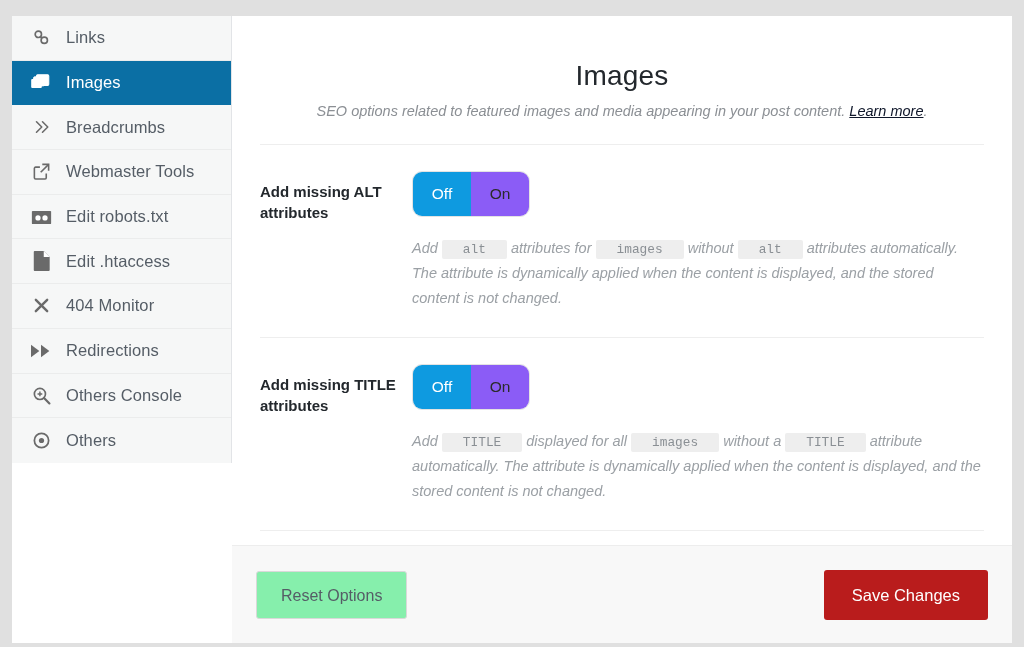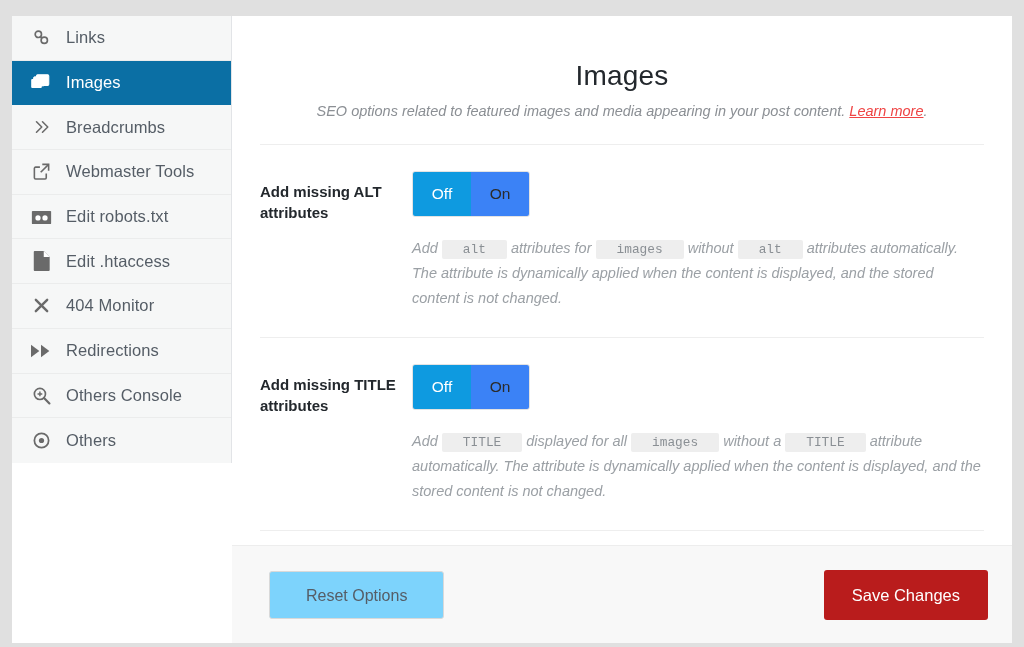--- a/index.html
+++ b/index.html
@@ -99,21 +99,21 @@
     letter-spacing: .2px;
   }
   .panel-sub {
     text-align: center;
     font-size: 14.5px;
     font-style: italic;
     color: #8b8f94;
     margin: 11px 0 0 0;
   }
   .panel-sub a {
-    color: #ef4444;
+    color: #0f172a;
     font-style: italic;
     text-decoration: underline;
   }
 
   .hr {
     border: none;
     border-top: 1px solid #eeeeee;
     margin: 0;
   }
   .hr-top { margin-top: 25px; }
@@ -133,34 +133,34 @@
     padding-top: 10px;
   }
   .setting-main {
     flex: 1 1 auto;
     min-width: 0;
     padding-left: 12px;
   }
 
   .toggle {
     display: inline-flex;
-    border-radius: 3px;
+    border-radius: 10px;
     overflow: hidden;
     border: 1px solid #e3e3e3;
     background: #f4f4f4;
   }
   .toggle-opt {
     min-width: 58px;
     height: 44px;
     display: flex;
     align-items: center;
     justify-content: center;
     font-size: 15.5px;
     color: #2b2b2b;
-    background: #3b82f6;
+    background: #8b5cf6;
     cursor: pointer;
     padding: 0 8px;
     box-sizing: border-box;
   }
   .toggle-opt.on {
     background: #0e9ae0;
     color: #ffffff;
   }
 
   .setting-desc {
@@ -186,31 +186,30 @@
     height: 98px;
     background: #f8f8f8;
     border-top: 1px solid #ededed;
     display: flex;
     align-items: center;
     justify-content: space-between;
     padding: 0 24px;
     box-sizing: border-box;
   }
   .btn-reset {
-    background: #7dd3fc;
+    background: #86efac;
     border: 1px solid #d9d9d9;
     border-radius: 3px;
     color: #555d66;
     font-size: 16px;
-    padding: 0 36px;
+    padding: 0 24px;
     height: 48px;
     line-height: 48px;
     cursor: pointer;
     font-family: "Liberation Sans", sans-serif;
-    margin-left: 13px;
   }
   .btn-save {
     background: #b91c1c;
     border: none;
     border-radius: 3px;
     color: #ffffff;
     font-size: 16.5px;
     padding: 0 28px;
     height: 50px;
     line-height: 50px;

